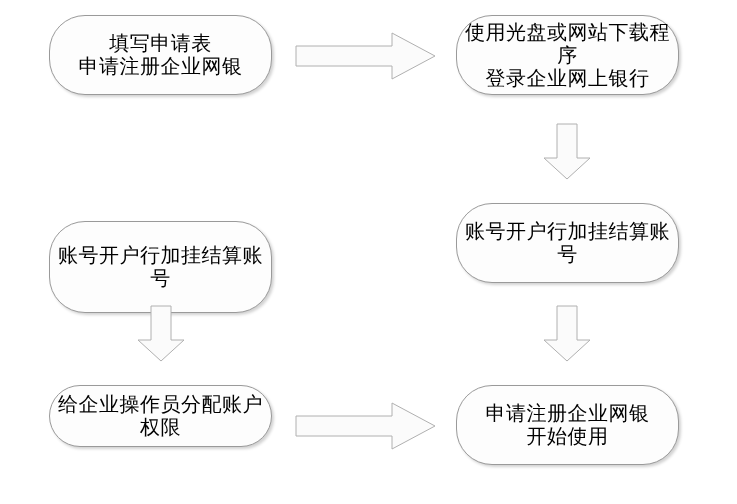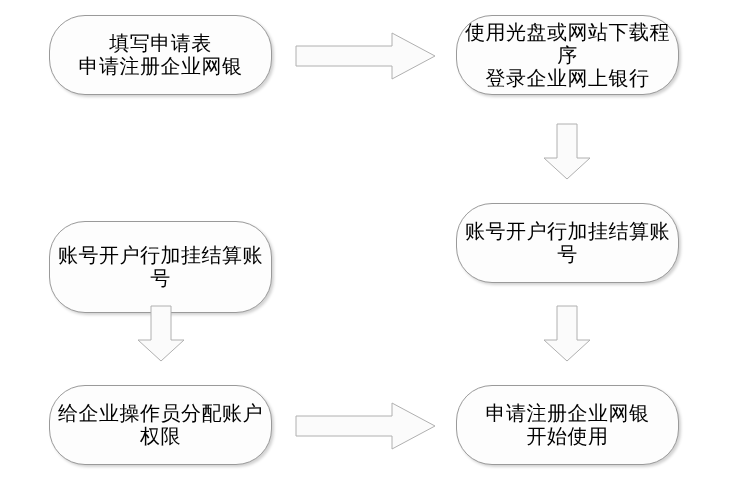--- a/index.html
+++ b/index.html
@@ -65,21 +65,21 @@
   </div>
 
   <div class="node" style="left:456px; top:203px; width:223px; height:80px;">
     <span>账号开户行加挂结算账号</span>
   </div>
 
   <div class="node" style="left:49px; top:203px; width:223px; height:92px;margin-top:18px;">
     <span>账号开户行加挂结算账号</span>
   </div>
 
-  <div class="node" style="left:49px; top:385px; width:223px; height:80px;">
+  <div class="node" style="left:49px; top:385px; width:223px; height:62px;">
     <span>给企业操作员分配账户权限</span>
   </div>
 
   <div class="node" style="left:456px; top:385px; width:223px; height:80px;">
     <span>申请注册企业网银
 开始使用</span>
   </div>
 
   <div class="arrow" style="left:296px; top:33px; width:140px; height:46px;">
     <svg width="140" height="46" viewBox="0 0 140 46">

